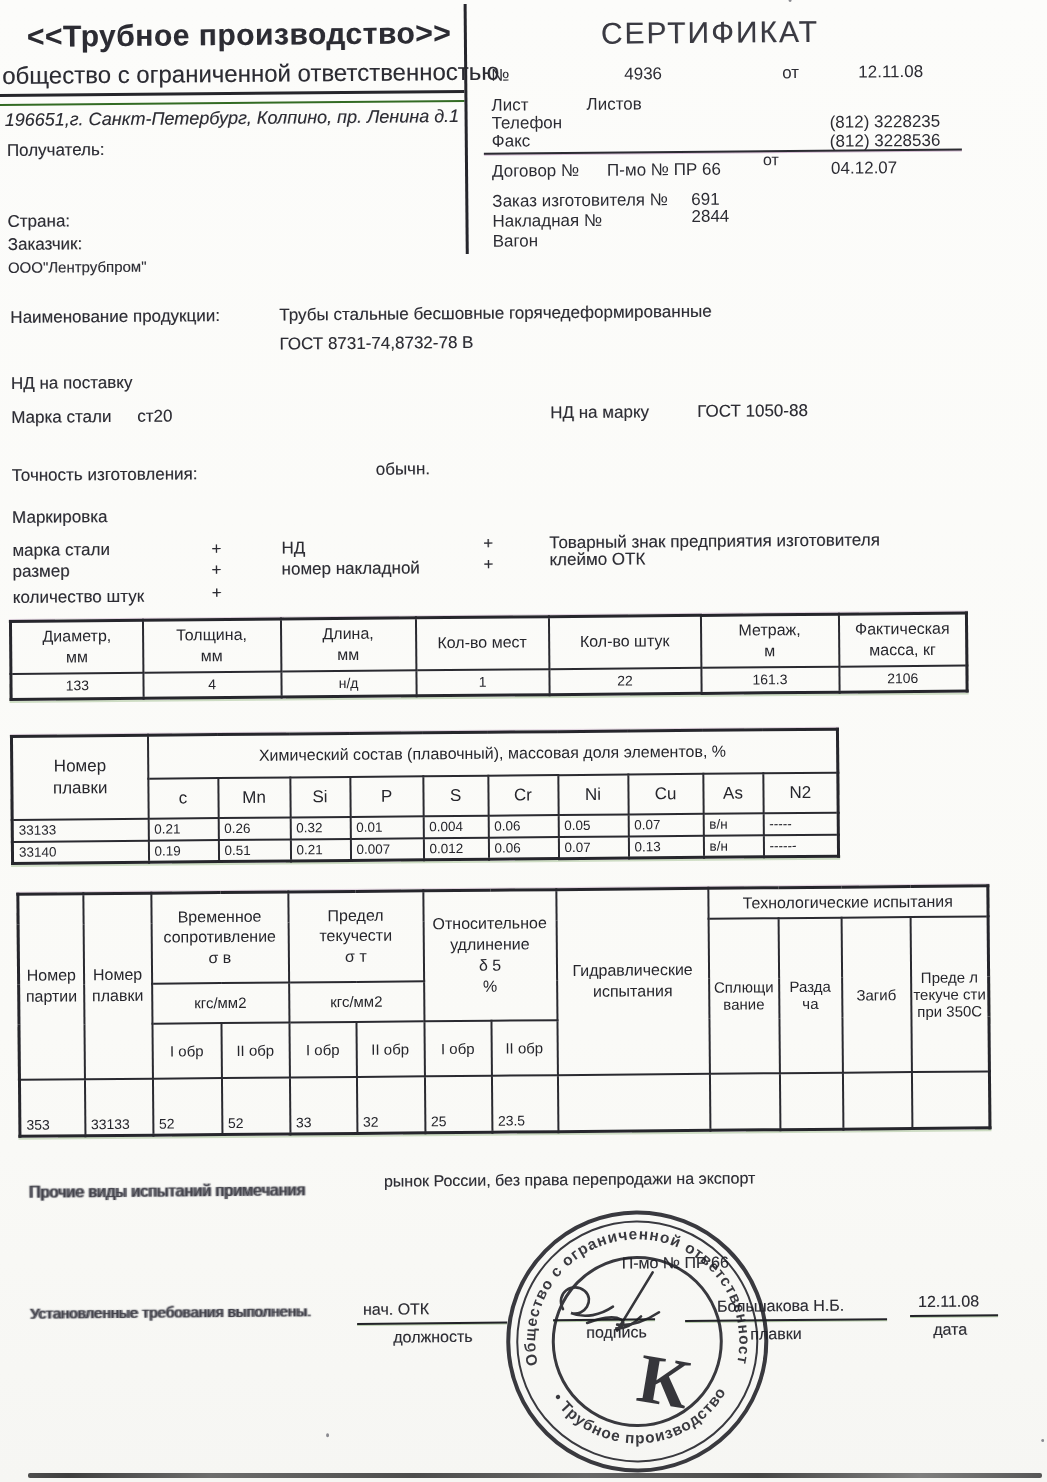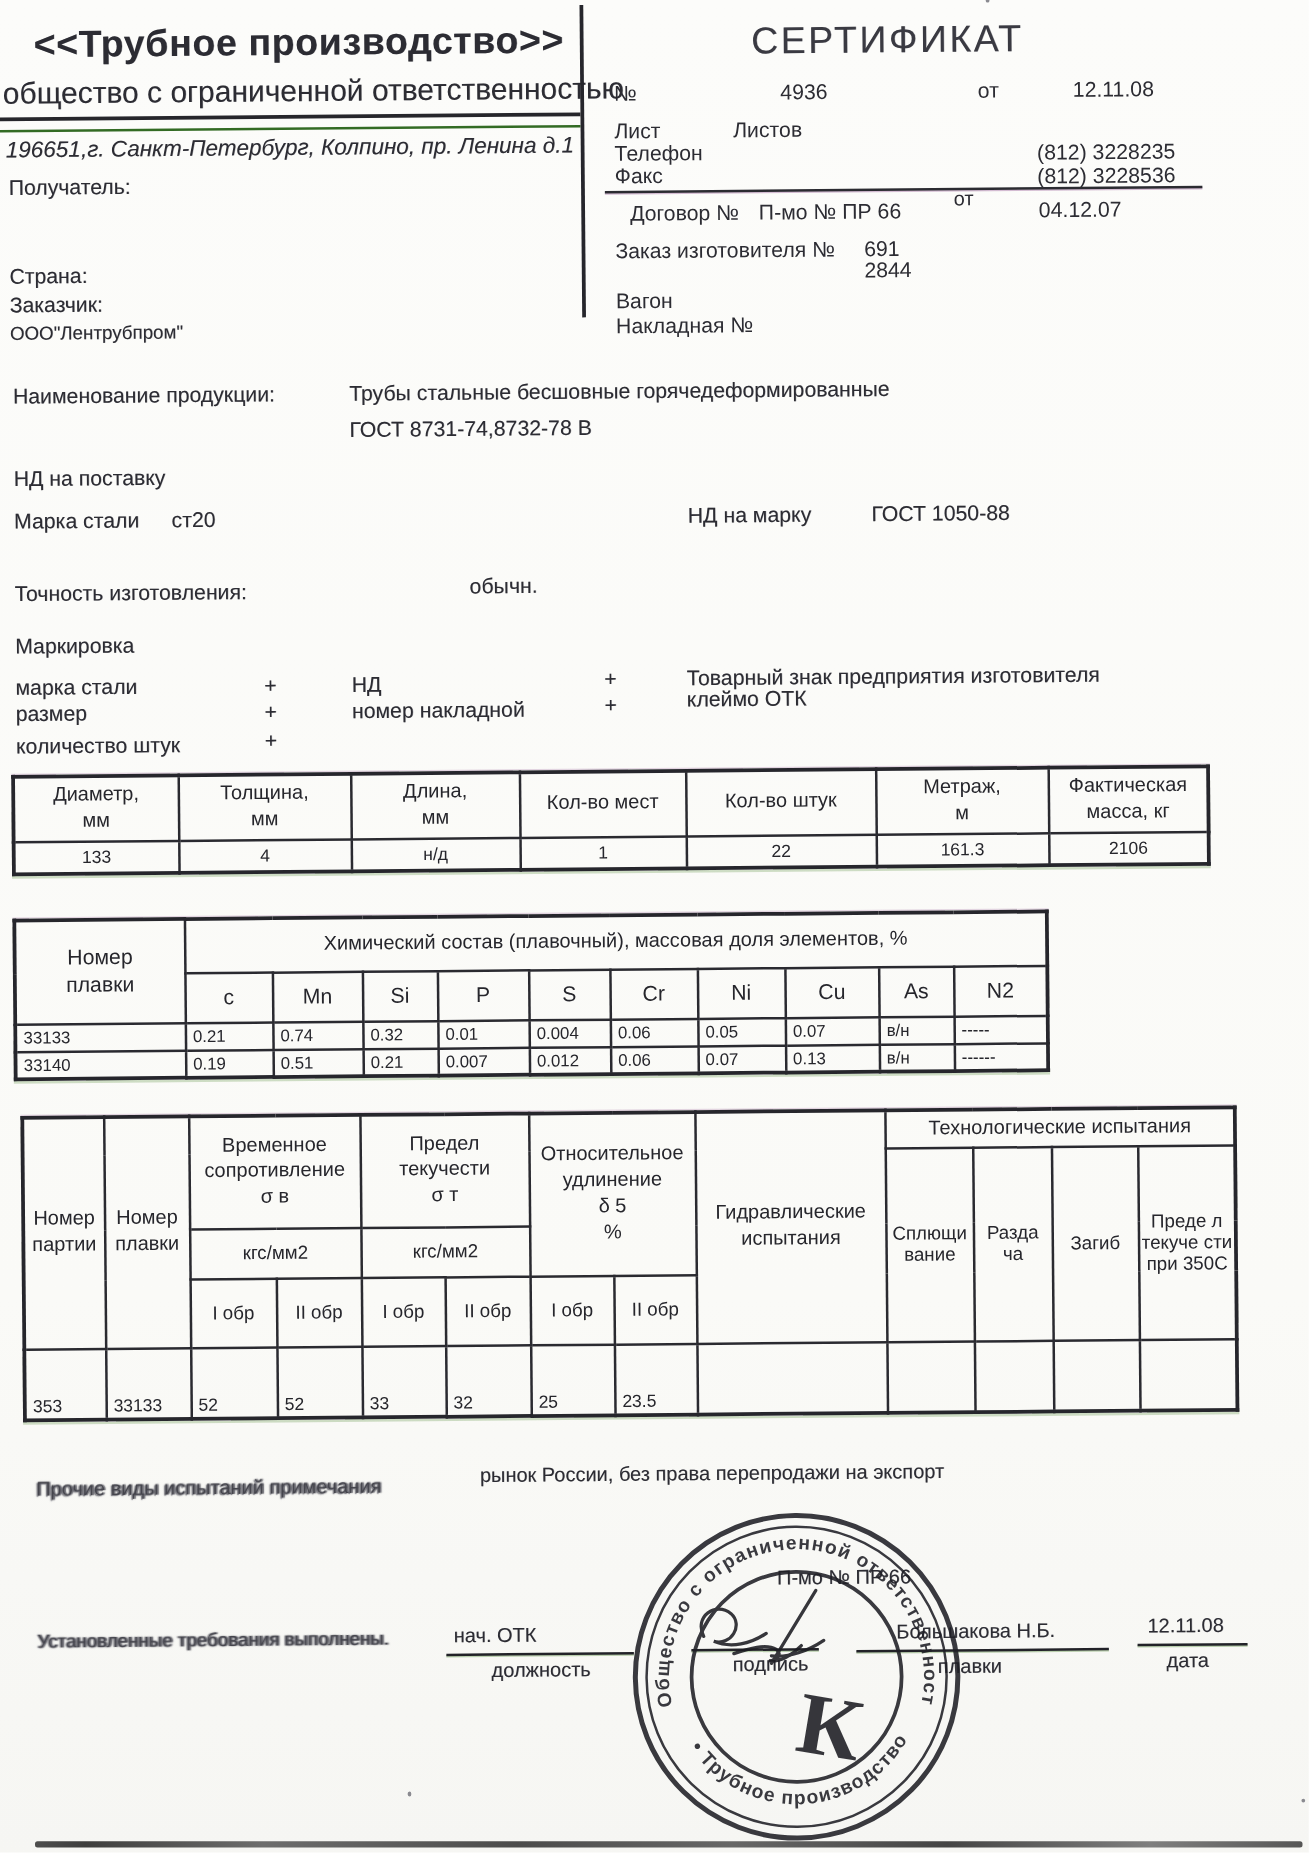--- a/index.html
+++ b/index.html
@@ -59,27 +59,27 @@
   <div class="abs t17" style="left:630px;top:70px;">4936</div>
   <div class="abs t17" style="left:788px;top:70px;">от</div>
   <div class="abs t17" style="left:864px;top:70px;">12.11.08</div>
   <div class="abs t17" style="left:497px;top:100px;">Лист</div>
   <div class="abs t17" style="left:592px;top:100px;">Листов</div>
   <div class="abs t17" style="left:497px;top:118px;">Телефон</div>
   <div class="abs t17" style="left:835px;top:120px;">(812) 3228235</div>
   <div class="abs t17" style="left:497px;top:136px;">Факс</div>
   <div class="abs t17" style="left:835px;top:139px;">(812) 3228536</div>
   <div class="hrule" style="left:489px;top:157px;width:478px;box-shadow:0 1px 0 rgba(120,40,120,.3);"></div>
-  <div class="abs t17" style="left:497px;top:166px;margin-left:12px;">Договор №</div>
+  <div class="abs t17" style="left:497px;top:166px;">Договор №</div>
   <div class="abs t17" style="left:612px;top:166px;">П-мо № ПР 66</div>
   <div class="abs t16" style="left:768px;top:158px;">от</div>
   <div class="abs t17" style="left:836px;top:166px;">04.12.07</div>
   <div class="abs t17" style="left:497px;top:196px;">Заказ изготовителя №</div>
   <div class="abs t17" style="left:696px;top:196px;">691</div>
-  <div class="abs t17" style="left:497px;top:216px;margin-top:40px;">Накладная №</div>
+  <div class="abs t17" style="left:497px;top:216px;">Накладная №</div>
   <div class="abs t17" style="left:696px;top:213px;">2844</div>
   <div class="abs t17" style="left:497px;top:236px;">Вагон</div>
 
   <div class="abs t17 soft" style="left:14px;top:308px;">Наименование продукции:</div>
   <div class="abs t17 soft" style="left:283px;top:308px;">Трубы стальные бесшовные горячедеформированные</div>
   <div class="abs t17 soft" style="left:283px;top:337px;">ГОСТ 8731-74,8732-78 В</div>
   <div class="abs t17 soft" style="left:14px;top:374px;">НД на поставку</div>
   <div class="abs t17 soft" style="left:14px;top:408px;">Марка стали</div>
   <div class="abs t17 soft" style="left:140px;top:408px;">ст20</div>
   <div class="abs t17 soft" style="left:553px;top:408px;">НД на марку</div>
@@ -184,21 +184,21 @@
       <td>S</td>
       <td>Cr</td>
       <td>Ni</td>
       <td>Cu</td>
       <td>As</td>
       <td>N2</td>
     </tr>
     <tr style="height:22px;" class="chem-data">
       <td class="cell-l chem-data">33133</td>
       <td class="cell-l chem-data">0.21</td>
-      <td class="cell-l chem-data">0.74</td>
+      <td class="cell-l chem-data">0.26</td>
       <td class="cell-l chem-data">0.32</td>
       <td class="cell-l chem-data">0.01</td>
       <td class="cell-l chem-data">0.004</td>
       <td class="cell-l chem-data">0.06</td>
       <td class="cell-l chem-data">0.05</td>
       <td class="cell-l chem-data">0.07</td>
       <td class="cell-l chem-data">в/н</td>
       <td class="cell-l chem-data">-----</td>
     </tr>
     <tr style="height:22px;" class="chem-data">

